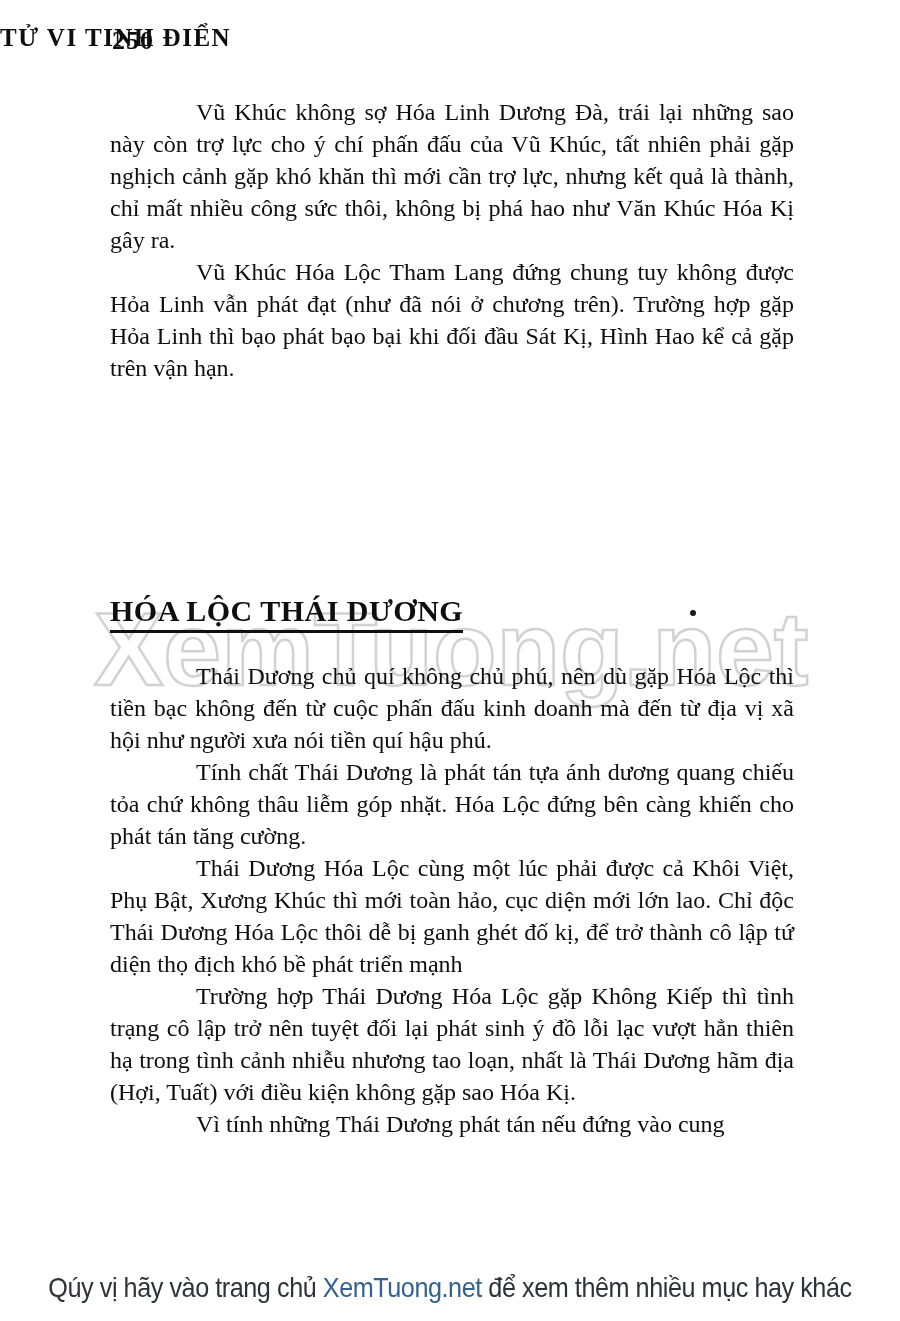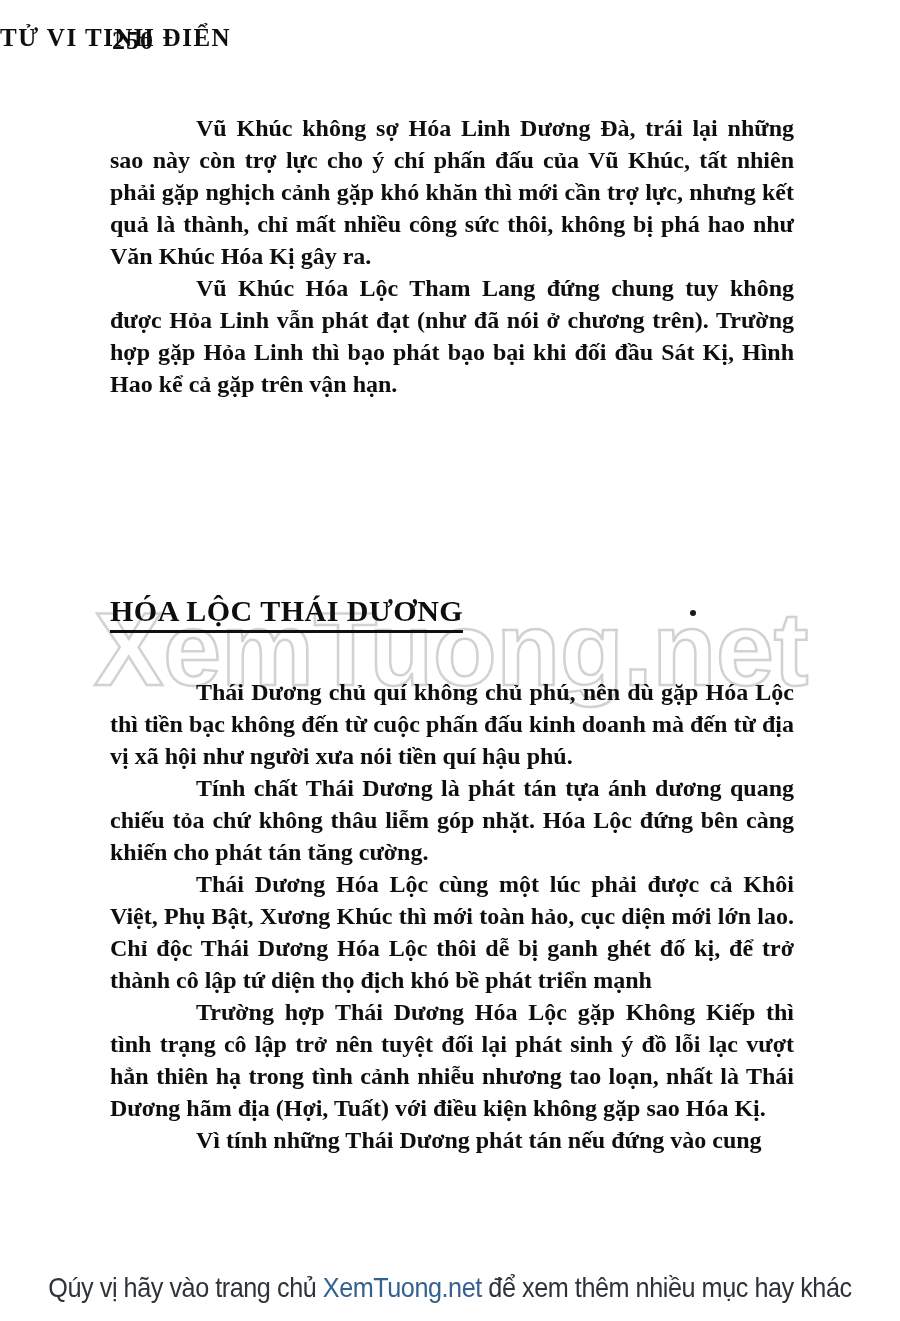--- a/index.html
+++ b/index.html
@@ -21,23 +21,22 @@
     font-size: 26px; font-weight: bold; letter-spacing: 1px; font-family: Liberation Serif, serif;
   }
   .book-title {
     position: absolute; left: 0; width: 100%; text-align: left;
     font-size: 25px; font-weight: bold; letter-spacing: 1.5px;
   }
 
   
   .textblock {
     position: absolute; left: 110px; width: 684px;
-    font-size: 24px; line-height: 32px; font-weight: bold;
+    font-size: 24px; line-height: 32px; font-weight: normal;
     text-align: justify;
-    margin-top: 16px;
   }
   .textblock p { margin: 0; text-indent: 86px; }
   #block-intro { top: 96px; }
   #block-section { top: 660px; }
 
   
   .section-heading-wrap { position: absolute; left: 110px; top: 594px; }
   .section-heading {
     display: inline-block;
     font-size: 30px; font-weight: bold; letter-spacing: 0.5px;

